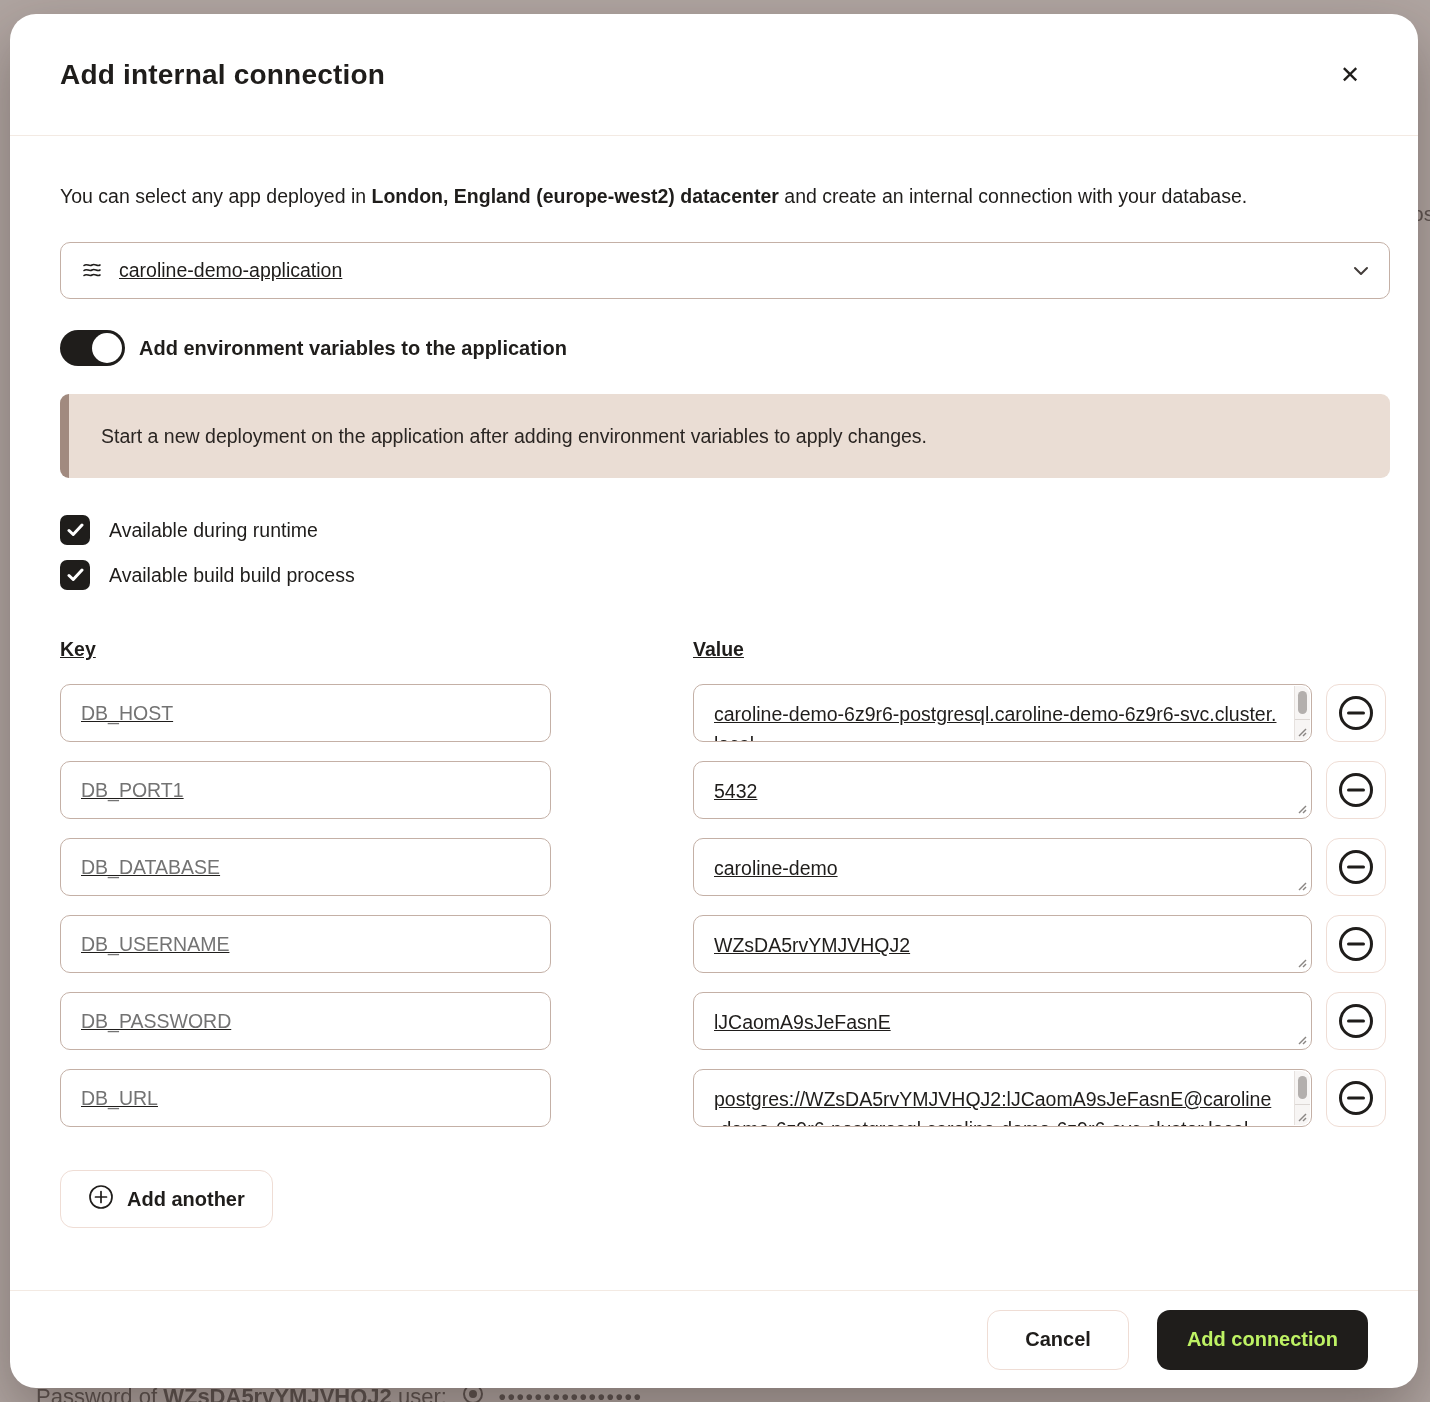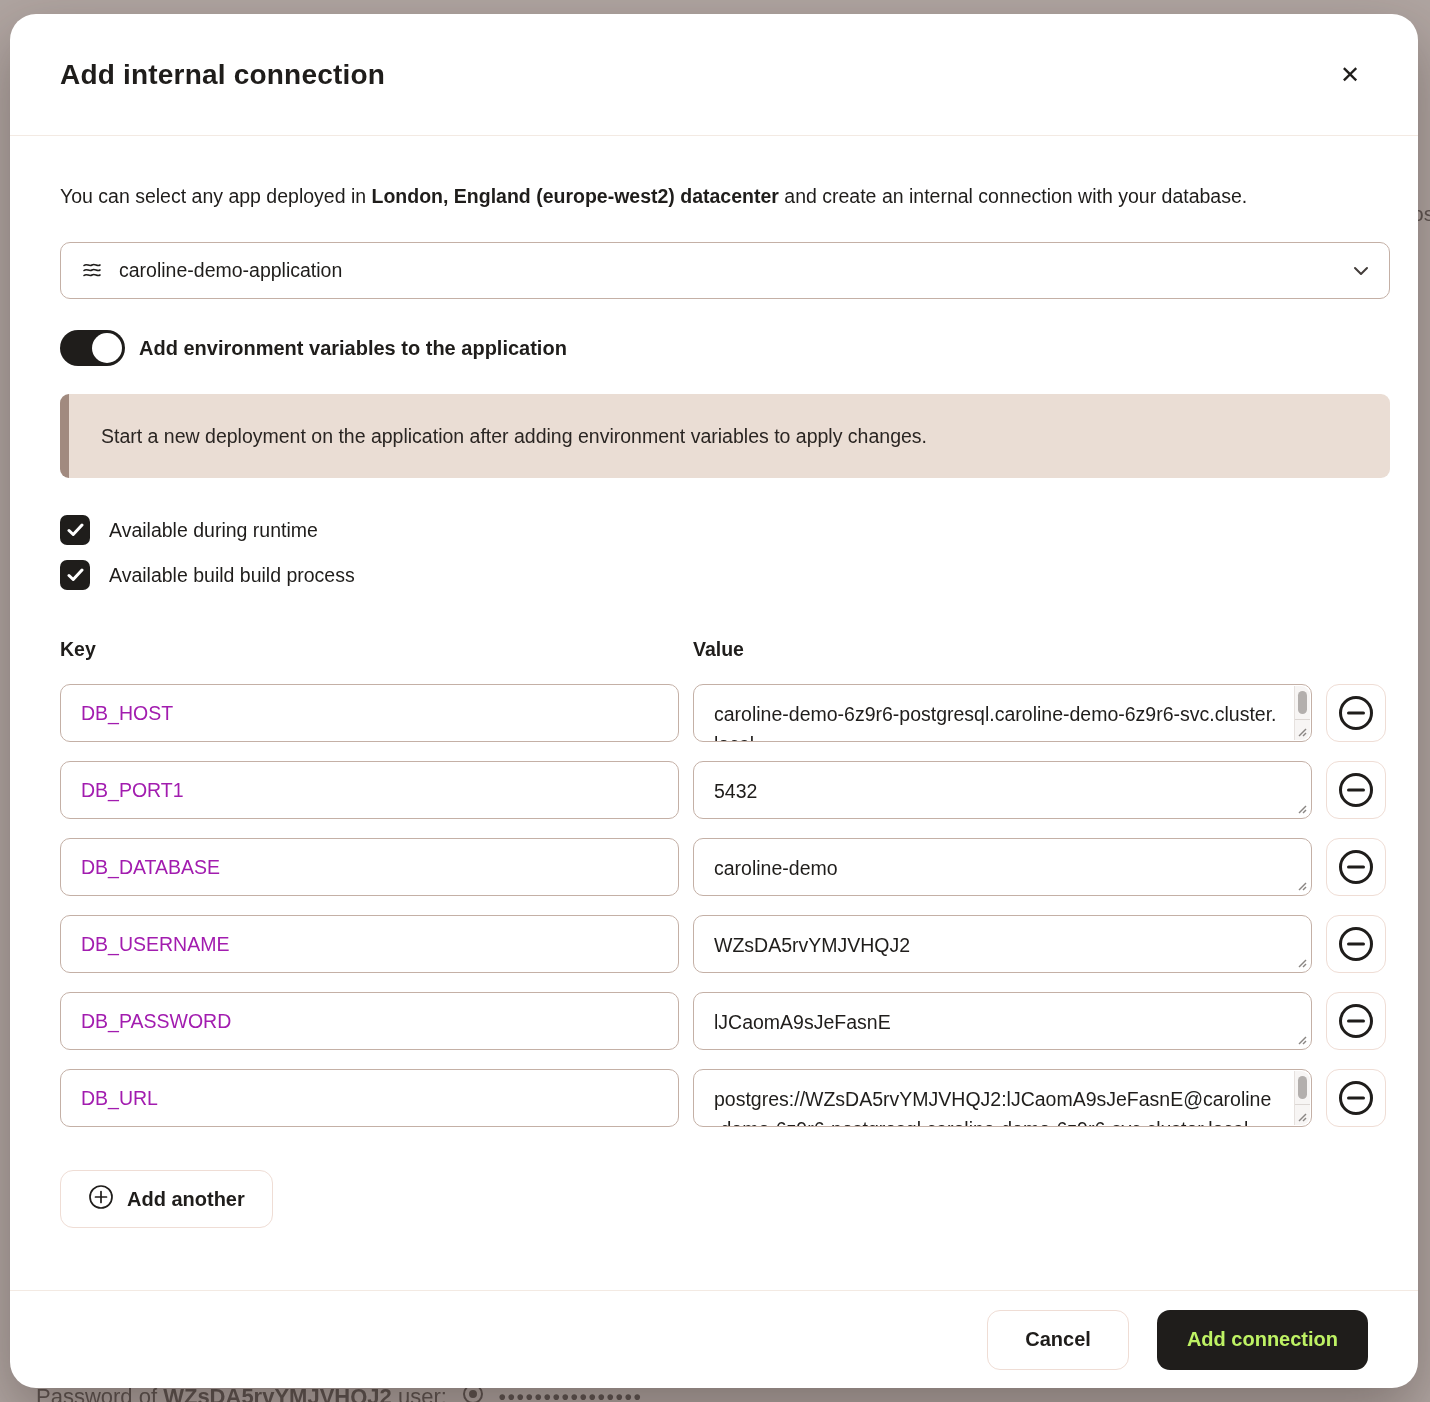--- a/index.html
+++ b/index.html
@@ -50,21 +50,21 @@
   .modal-body { padding:44px 50px 0 50px; flex:1 1 auto; }
 
   .description { font-size:19.5px; line-height:33px; max-width:1290px; }
   .description b { font-weight:700; }
 
   
   .app-select {
     margin-top:29px; height:57px; width:1330px;
     border:1px solid #c4b0a6; border-radius:10px;
     display:flex; align-items:center; padding:0 20px;
-    cursor:pointer; background:#fff;
+    cursor:pointer; background:#fff;text-decoration:underline;
   }
   .app-select .stack-icon { display:flex; margin-right:16px; }
   .app-select .value { font-size:19.5px; }
   .app-select .chevron { margin-left:auto; display:flex; }
 
   
   .toggle-row { margin-top:31px; display:flex; align-items:center; gap:14px; }
   .toggle {
     position:relative; width:65px; height:36px; border-radius:18px;
     background:#1f1d1b; flex:none; cursor:pointer; border:none;
@@ -93,26 +93,27 @@
   .checkbox svg { display:block; }
   .checkbox-label { font-size:19.5px; }
 
   
   .kv-grid {
     margin-top:48px;
     display:grid;
     grid-template-columns:619px 619px 60px;
     column-gap:14px; row-gap:19px;
     align-items:start;
+    text-decoration:underline;
   }
   .kv-header { font-size:19.5px; font-weight:700; padding-bottom:4px; }
   .key-input {
-    width:619px; height:58px;
+    width:491px; height:58px;
     border:1px solid #c4b0a6; border-radius:10px;
-    padding:0 20px; font-size:19.5px; color:#a21caf;
+    padding:0 20px; font-size:19.5px; color:#737373;
     font-family:"Liberation Sans", sans-serif;
     outline:none; background:#fff;
   }
   .value-box {
     position:relative; width:619px; height:58px;
     border:1px solid #c4b0a6; border-radius:10px;
     background:#fff; overflow:hidden;
   }
   .value-text {
     padding:14px 24px 0 20px;

